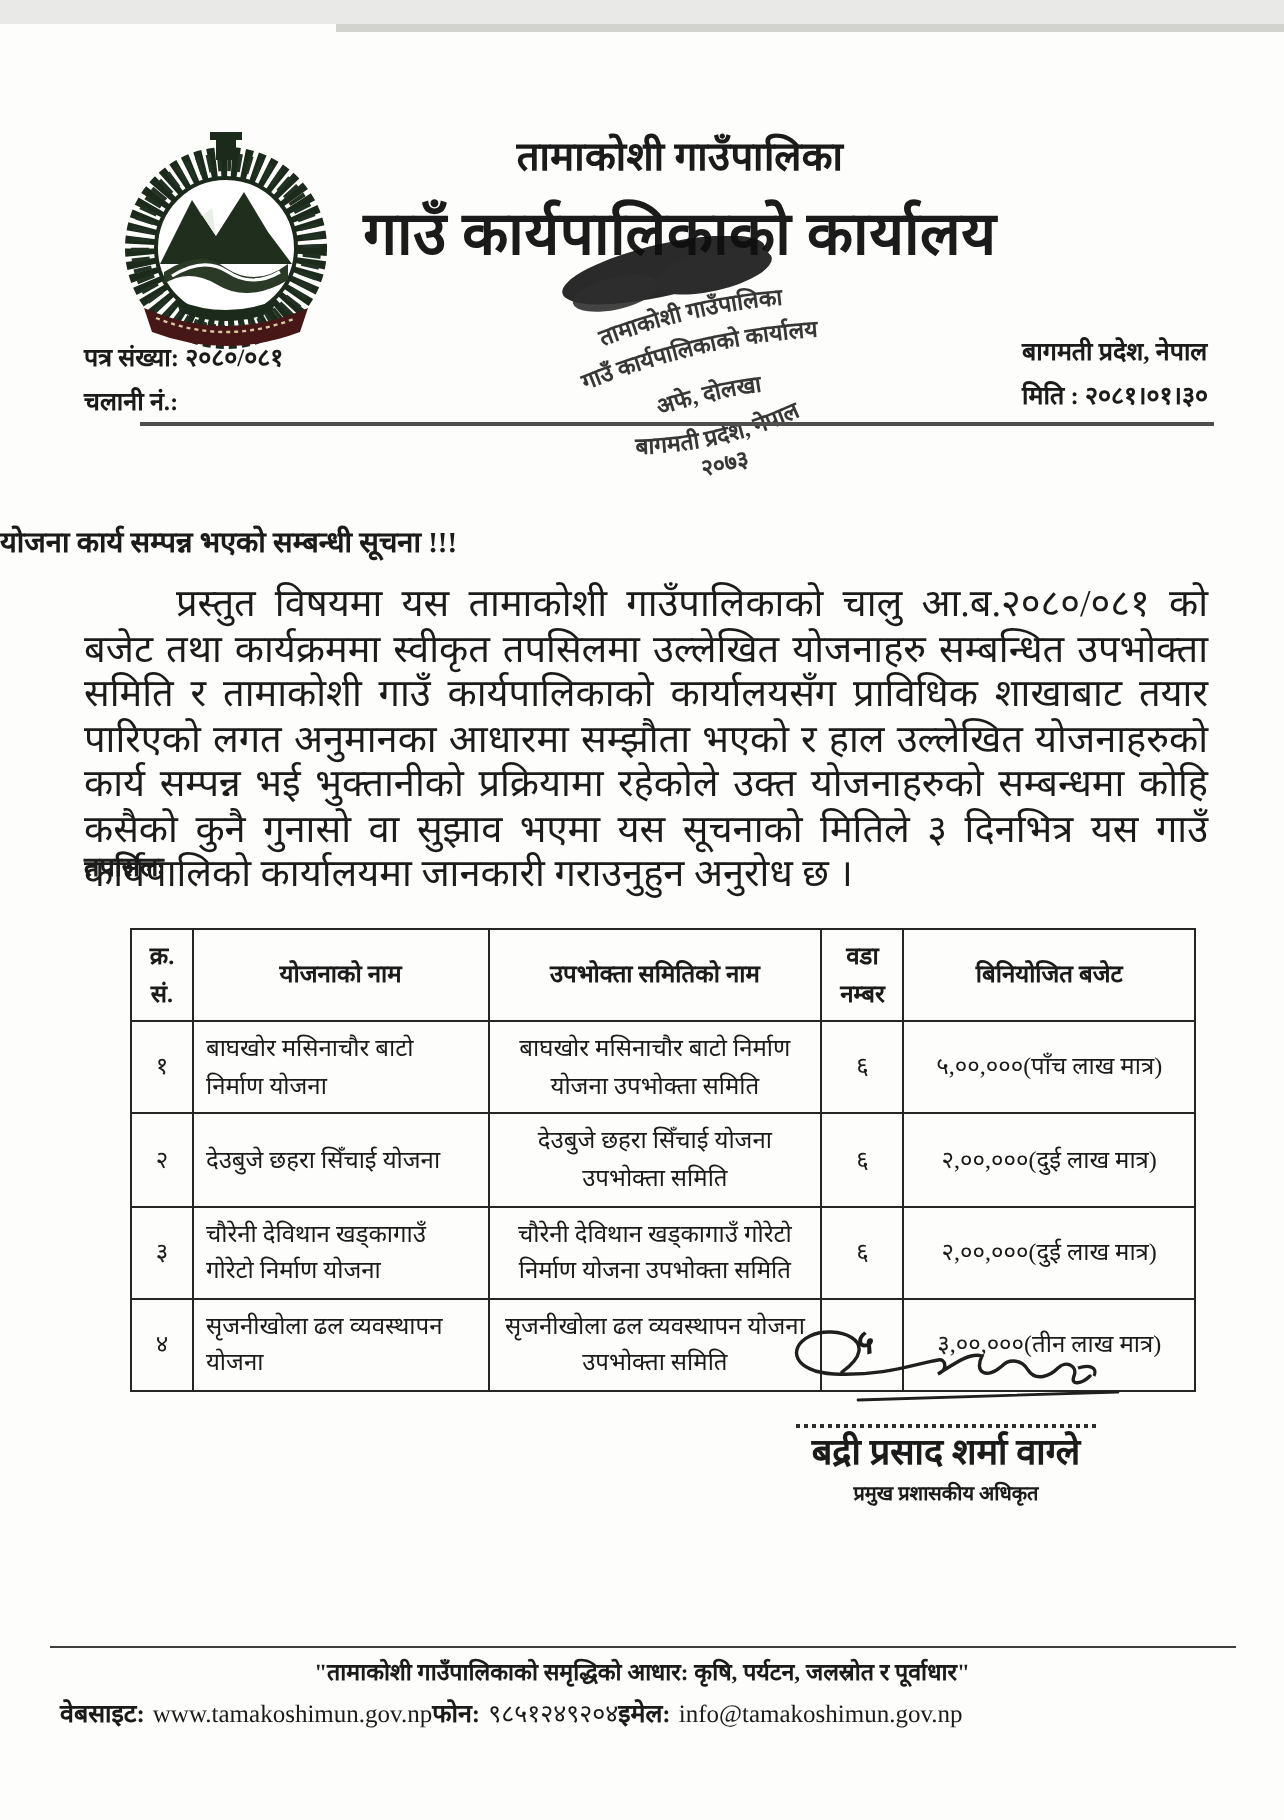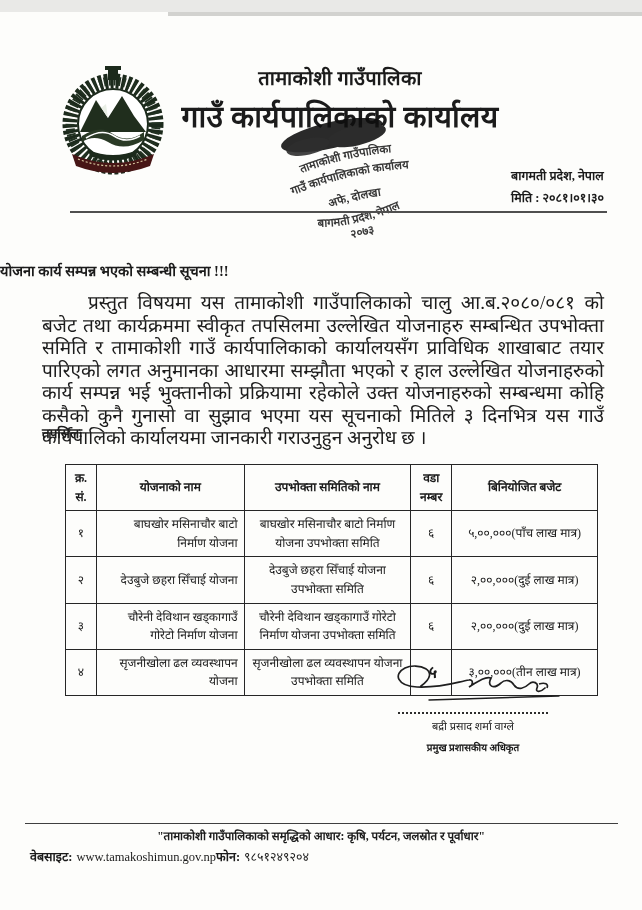--- a/index.html
+++ b/index.html
@@ -35,31 +35,31 @@
     position:absolute;left:65px;top:452px;width:533px;
     border-collapse:collapse;font-size:12px;
   }
   .plan-table th,.plan-table td{
     border:1.4px solid #262626;
     padding:4px 6px;
     text-align:center;vertical-align:middle;
     line-height:1.55;
   }
   .plan-table th{font-weight:600;}
-  .plan-table td.plan-name{text-align:right;}
+  .plan-table td.plan-name{text-align:left;}
   .plan-table .handwritten{
     font-family:"DejaVu Sans",sans-serif;
     font-size:17px;font-weight:bold;font-style:italic;
     transform:rotate(-6deg);display:inline-block;
   }
   
   .sig-block{position:absolute;left:368px;top:648px;width:210px;text-align:center;}
   .sig-svg{display:block;margin:0 auto;}
   .sig-dots{width:150px;margin:-6px auto 2px auto;border-top:2.5px dotted #2c2c2c;}
-  .sig-name{font-size:11px;font-weight:400;line-height:21px;}
+  .sig-name{font-size:18px;font-weight:700;line-height:21px;}
   .sig-role{font-size:10px;font-weight:700;line-height:21px;}
   
   .foot-rule{position:absolute;left:25px;top:811px;width:593px;border-top:1.6px solid #3f3f3f;}
   .slogan{position:absolute;left:0;top:816px;width:100%;text-align:center;font-size:11.6px;font-weight:bold;}
   .contacts{
     position:absolute;left:30px;top:836px;width:584px;
     display:flex;justify-content:flex-start;align-items:baseline;
     font-size:12.5px;
   }
   .contact-item{white-space:nowrap;}
@@ -115,20 +115,24 @@
         </defs>
         <text font-size="11.5"><textPath href="#arc1" startOffset="50%" text-anchor="middle">तामाकोशी गाउँपालिका</textPath></text>
         <text font-size="11.5"><textPath href="#arc2" startOffset="50%" text-anchor="middle">गाउँ कार्यपालिकाको कार्यालय</textPath></text>
         <text font-size="11.5"><textPath href="#arc3" startOffset="50%" text-anchor="middle">अफे, दोलखा</textPath></text>
         <text font-size="11.5"><textPath href="#arc4" startOffset="50%" text-anchor="middle">बागमती प्रदेश, नेपाल</textPath></text>
         <text x="112" y="119" font-size="11.5" text-anchor="middle">२०७३</text>
       </g>
     </svg>
   </div>
 
+  <div class="meta-left">
+    <div>पत्र संख्या: २०८०/०८१</div>
+    <div>चलानी नं.:</div>
+  </div>
   <div class="meta-right">
     <div>बागमती प्रदेश, नेपाल</div>
     <div>मिति : २०८१।०१।३०</div>
   </div>
   <div class="head-rule"></div>
 
   <div class="notice-title">योजना कार्य सम्पन्न भएको सम्बन्धी सूचना !!!</div>
   <div class="body-para">प्रस्तुत विषयमा यस तामाकोशी गाउँपालिकाको चालु आ.ब.२०८०/०८१ को बजेट तथा कार्यक्रममा स्वीकृत तपसिलमा उल्लेखित योजनाहरु सम्बन्धित उपभोक्ता समिति र तामाकोशी गाउँ कार्यपालिकाको कार्यालयसँग प्राविधिक शाखाबाट तयार पारिएको लगत अनुमानका आधारमा सम्झौता भएको र हाल उल्लेखित योजनाहरुको कार्य सम्पन्न भई भुक्तानीको प्रक्रियामा रहेकोले उक्त योजनाहरुको सम्बन्धमा कोहि कसैको कुनै गुनासो वा सुझाव भएमा यस सूचनाको मितिले ३ दिनभित्र यस गाउँ कार्यपालिको कार्यालयमा जानकारी गराउनुहुन अनुरोध छ ।</div>
   <div class="tapasil">तपसिलः</div>
 
@@ -194,14 +198,17 @@
 
   <div class="foot-rule"></div>
   <div class="slogan">"तामाकोशी गाउँपालिकाको समृद्धिको आधार: कृषि, पर्यटन, जलस्रोत र पूर्वाधार"</div>
   <div class="contacts">
     <span class="contact-item">
       <span class="contact-label">वेबसाइट:</span><span>www.tamakoshimun.gov.np</span>
     </span>
     <span class="contact-item">
       <span class="contact-label">फोन:</span><span>९८५१२४९२०४</span>
     </span>
+    <span class="contact-item">
+      <span class="contact-label">इमेल:</span><span>info@tamakoshimun.gov.np</span>
+    </span>
   </div>
 </div>
 
 </body></html>

